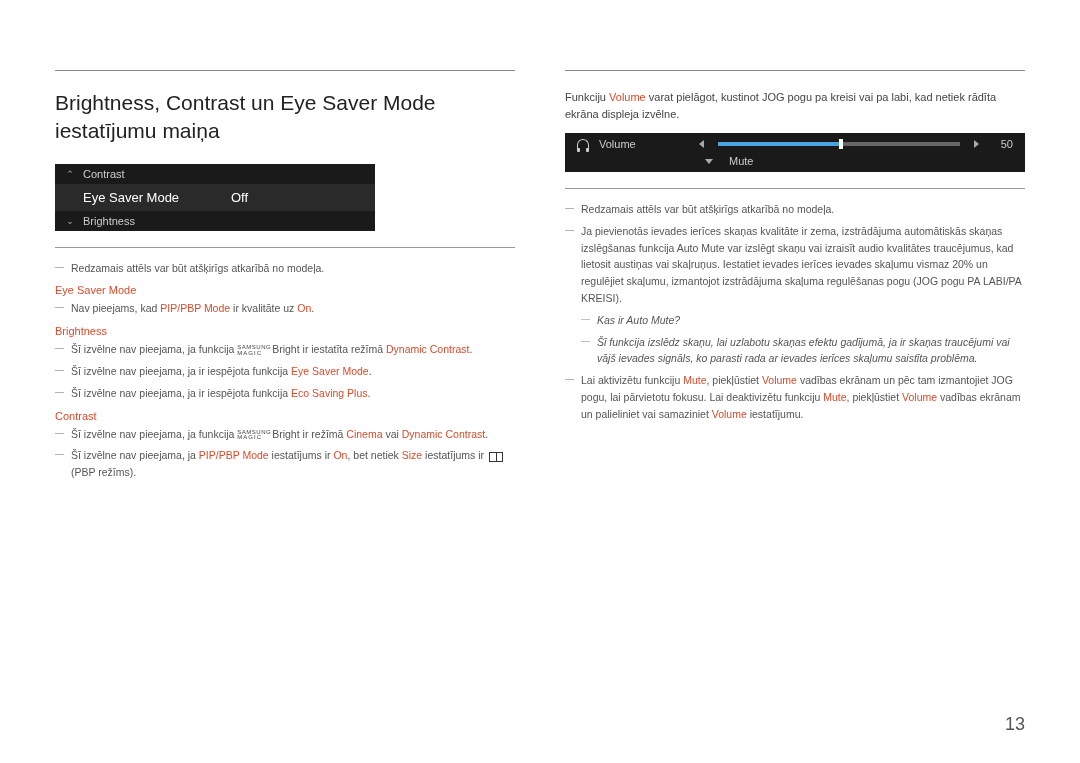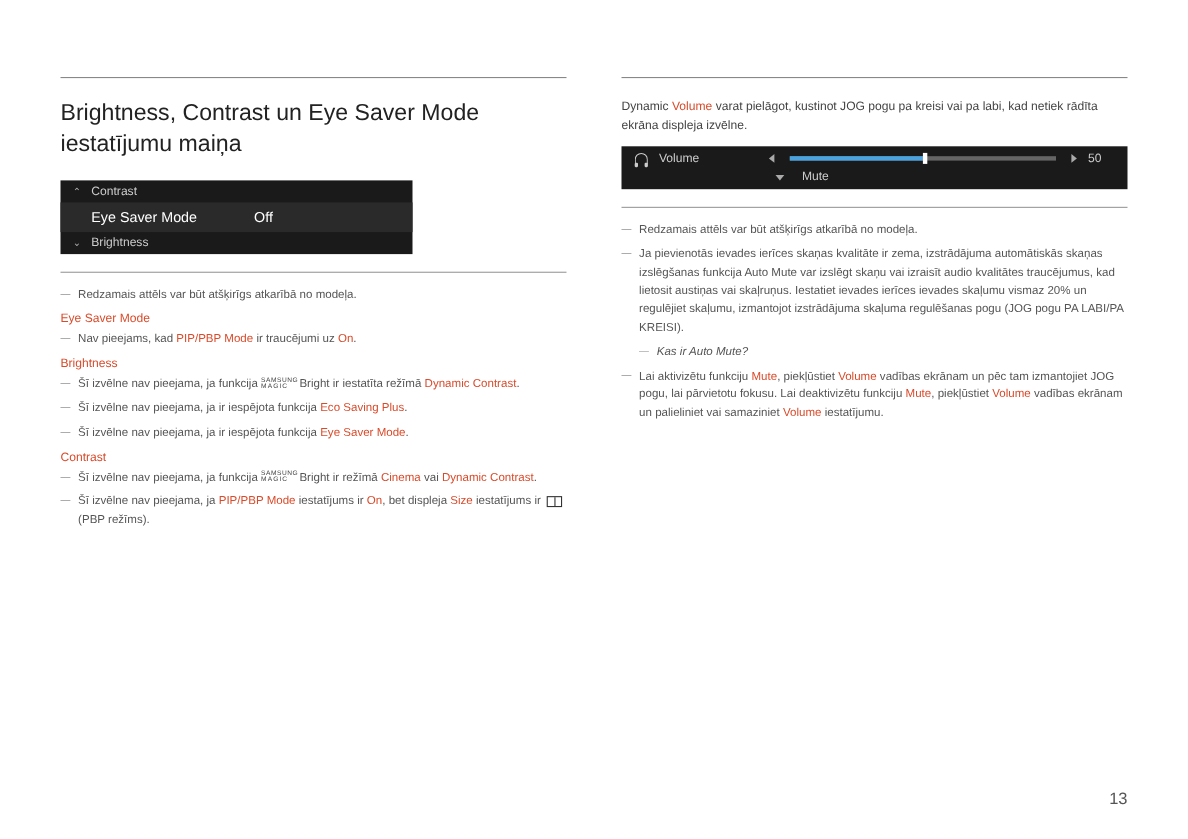--- a/index.html
+++ b/index.html
@@ -178,21 +178,21 @@
     border-left: 4px solid transparent;
     border-right: 4px solid transparent;
     border-top: 5px solid #aaa;
     display: inline-block;
     margin-right: 6px;
   }
   .page-number {
     position: absolute;
     bottom: 28px;
     right: 55px;
-    font-size: 15px;
+    font-size: 18px;
     color: #555;
   }
 </style>
 </head>
 <body>
 
 <div class="page" data-name="document-page">
 
   <div class="col" data-name="left-column">
     <h1 data-name="left-heading">Brightness, Contrast un Eye Saver Mode iestatījumu maiņa</h1>
@@ -212,71 +212,74 @@
         <span class="chev" data-name="chevron-down-icon">⌄</span>
         <span class="label" data-name="osd-bottom-label">Brightness</span>
       </div>
     </div>
 
     <hr class="sep" data-name="separator">
     <p class="note" data-name="note-model-vary-left">Redzamais attēls var būt atšķirīgs atkarībā no modeļa.</p>
 
     <p class="sub-head" data-name="subhead-eyesaver">Eye Saver Mode</p>
     <p class="note" data-name="note-eyesaver-1">
-      <span>Nav pieejams, kad </span><span class="hl">PIP/PBP Mode</span><span> ir traucējumi uz </span><span class="hl">On</span><span>.</span>
+      <span>Nav pieejams, kad </span><span class="hl">PIP/PBP Mode</span><span> ir kvalitāte uz </span><span class="hl">On</span><span>.</span>
     </p>
 
     <p class="sub-head" data-name="subhead-brightness">Brightness</p>
     <p class="note" data-name="note-brightness-1">
       <span>Šī izvēlne nav pieejama, ja funkcija </span><span class="magic" data-name="samsung-magic-icon"><span class="top">SAMSUNG</span><span class="bot">MAGIC</span></span><span>Bright</span><span> ir iestatīta režīmā </span><span class="hl">Dynamic Contrast</span><span>.</span>
     </p>
+    <p class="note" data-name="note-brightness-3">
+      <span>Šī izvēlne nav pieejama, ja ir iespējota funkcija </span><span class="hl">Eye Saver Mode</span><span>.</span>
+    </p>
     <p class="note" data-name="note-brightness-2">
       <span>Šī izvēlne nav pieejama, ja ir iespējota funkcija </span><span class="hl">Eco Saving Plus</span><span>.</span>
-    </p>
-    <p class="note" data-name="note-brightness-3">
-      <span>Šī izvēlne nav pieejama, ja ir iespējota funkcija </span><span class="hl">Eye Saver Mode</span><span>.</span>
     </p>
 
     <p class="sub-head" data-name="subhead-contrast">Contrast</p>
     <p class="note" data-name="note-contrast-1">
       <span>Šī izvēlne nav pieejama, ja funkcija </span><span class="magic" data-name="samsung-magic-icon"><span class="top">SAMSUNG</span><span class="bot">MAGIC</span></span><span>Bright</span><span> ir režīmā </span><span class="hl">Cinema</span><span> vai </span><span class="hl">Dynamic Contrast</span><span>.</span>
     </p>
     <p class="note" data-name="note-contrast-3">
-      <span>Šī izvēlne nav pieejama, ja </span><span class="hl">PIP/PBP Mode</span><span> iestatījums ir </span><span class="hl">On</span><span>, bet displeja </span><span class="hl">Size</span><span> iestatījums ir </span><span class="pbp-icon" data-name="pbp-icon"></span><span> (PBP režīms).</span>
+      <span>Šī izvēlne nav pieejama, ja </span><span class="hl">PIP/PBP Mode</span><span> iestatījums ir </span><span class="hl">On</span><span>, bet netiek </span><span class="hl">Size</span><span> iestatījums ir </span><span class="pbp-icon" data-name="pbp-icon"></span><span> (PBP režīms).</span>
     </p>
   </div>
 
   <div class="col" data-name="right-column">
 
     <p class="body-text" data-name="right-intro">
-      <span>Dynamic </span><span class="hl">Volume</span><span> varat pielāgot, kustinot JOG pogu pa kreisi vai pa labi, kad netiek rādīta ekrāna displeja izvēlne.</span>
+      <span>Funkciju </span><span class="hl">Volume</span><span> varat pielāgot, kustinot JOG pogu pa kreisi vai pa labi, kad netiek rādīta ekrāna displeja izvēlne.</span>
     </p>
 
     <div class="osd-volume" data-name="osd-volume-panel">
       <div class="vol-row" data-name="volume-row">
         <span class="headphone-icon" data-name="headphone-icon"></span>
         <span data-name="volume-label" style="flex:0 0 90px;">Volume</span>
         <span class="tri-left" data-name="triangle-left-icon"></span>
         <div class="vol-slider" data-name="volume-slider">
           <div class="vol-fill" data-name="volume-fill"></div>
           <div class="vol-handle" data-name="volume-handle"></div>
         </div>
         <span class="tri-right" data-name="triangle-right-icon"></span>
-        <span data-name="volume-value" style="width:24px;">50</span>
+        <span data-name="volume-value" style="width:24px;text-align:right;">50</span>
       </div>
       <div class="vol-row" data-name="mute-row" style="padding-left:140px;padding-top:0;">
         <span class="tri-down" data-name="triangle-down-icon"></span>
         <span data-name="mute-label">Mute</span>
       </div>
     </div>
 
     <hr class="sep" data-name="separator">
     <p class="note" data-name="note-model-vary-right">Redzamais attēls var būt atšķirīgs atkarībā no modeļa.</p>
     <p class="note" data-name="note-auto-mute">Ja pievienotās ievades ierīces skaņas kvalitāte ir zema, izstrādājuma automātiskās skaņas izslēgšanas funkcija Auto Mute var izslēgt skaņu vai izraisīt audio kvalitātes traucējumus, kad lietosit austiņas vai skaļruņus. Iestatiet ievades ierīces ievades skaļumu vismaz 20% un regulējiet skaļumu, izmantojot izstrādājuma skaļuma regulēšanas pogu (JOG pogu PA LABI/PA KREISI).</p>
     <p class="note nested" data-name="note-auto-mute-q">Kas ir Auto Mute?</p>
+    <p class="note nested" data-name="note-auto-mute-desc" style="padding-left:16px;">
+      <span>Šī funkcija izslēdz skaņu, lai uzlabotu skaņas efektu gadījumā, ja ir skaņas traucējumi vai vājš ievades signāls, ko parasti rada ar ievades ierīces skaļumu saistīta problēma.</span>
+    </p>
     <p class="note" data-name="note-mute-activate">
       <span>Lai aktivizētu funkciju </span><span class="hl">Mute</span><span>, piekļūstiet </span><span class="hl">Volume</span><span> vadības ekrānam un pēc tam izmantojiet JOG pogu, lai pārvietotu fokusu. Lai deaktivizētu funkciju </span><span class="hl">Mute</span><span>, piekļūstiet </span><span class="hl">Volume</span><span> vadības ekrānam un palieliniet vai samaziniet </span><span class="hl">Volume</span><span> iestatījumu.</span>
     </p>
   </div>
 </div>
 
 <div class="page-number" data-name="page-number">13</div>
 
 <style>
   .note.nested:nth-of-type(n)::before { content: "―"; }

